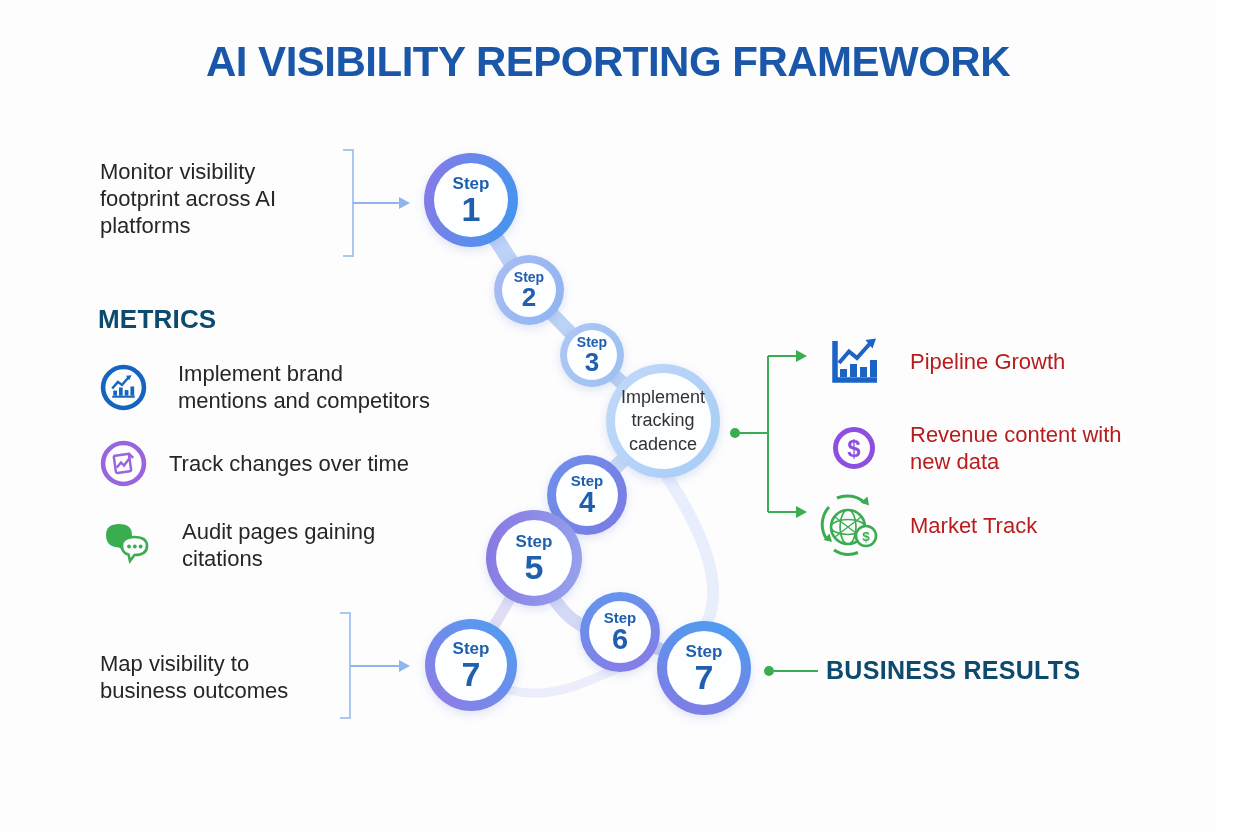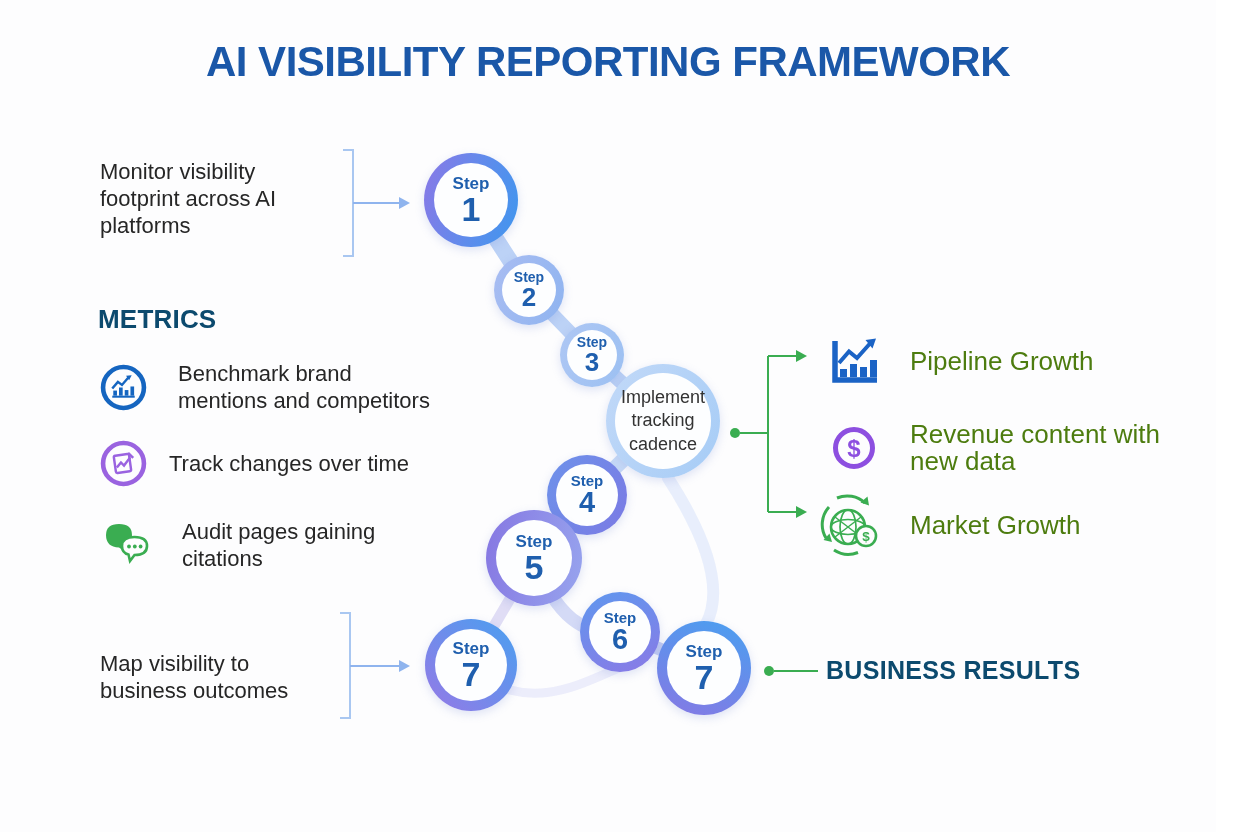--- a/index.html
+++ b/index.html
@@ -21,21 +21,21 @@
     position:absolute;left:98px;top:304px;font-size:26px;font-weight:800;color:#0c4a6e;z-index:1;letter-spacing:0.2px;
   }
   .metric-row{position:absolute;display:flex;align-items:center;z-index:1;}
   .metric-row .mlabel{font-size:22px;line-height:27px;color:#262626;white-space:pre-line;}
   .row1{left:100px;top:360px;gap:31px;}
   .row2{left:100px;top:440px;gap:22px;justify-content:center;}
   .row3{left:100px;top:518px;gap:28px;}
 
   
   .result-row{position:absolute;display:flex;align-items:center;z-index:1;}
-  .result-row .rlabel{font-size:26px;line-height:27px;color:#4d7c0f;white-space:pre-line;}
+  .result-row .rlabel{font-size:22px;line-height:27px;color:#b91c1c;white-space:pre-line;}
   .rrow1{left:826px;top:334px;gap:28px;}
   .rrow2{left:831px;top:421px;gap:33px;}
   .rrow3{left:812px;top:488px;gap:26px;}
   .business-results{
     position:absolute;left:826px;top:656px;font-size:25px;font-weight:800;color:#0c4a6e;z-index:1;letter-spacing:0.3px;
   }
 
   
   .node{position:absolute;border-radius:50%;z-index:2;box-shadow:0 3px 10px rgba(110,130,210,.22);}
   .node .inner{
@@ -109,21 +109,21 @@
     <svg width="47" height="47" viewBox="0 0 46 46">
       <circle cx="23" cy="23" r="20" stroke="#1565c0" stroke-width="4.5" fill="none"></circle>
       <line x1="12" y1="32" x2="34" y2="32" stroke="#1565c0" stroke-width="2"></line>
       <rect x="13" y="26" width="3.6" height="5" fill="#1565c0"></rect>
       <rect x="18.6" y="23" width="3.6" height="8" fill="#1565c0"></rect>
       <rect x="24.2" y="25.5" width="3.6" height="5.5" fill="#1565c0"></rect>
       <rect x="29.8" y="22" width="3.6" height="9" fill="#1565c0"></rect>
       <polyline points="12,24 17.5,17.5 21.5,20.5 28,13" stroke="#1565c0" stroke-width="2.4" fill="none"></polyline>
       <polygon points="25.5,11.5 31,11 28.5,16" fill="#1565c0"></polygon>
     </svg>
-    <div class="mlabel">Benchmark brand
+    <div class="mlabel">Implement brand
 mentions and competitors</div>
   </div>
 
   <div class="metric-row row2">
     <svg width="47" height="47" viewBox="0 0 46 46">
       <circle cx="23" cy="23" r="20" stroke="#9a63e0" stroke-width="4.5" fill="none"></circle>
       <rect x="14.5" y="14.5" width="15" height="17" rx="1.5" stroke="#9a63e0" stroke-width="2.4" fill="none" transform="rotate(-8 22 23)"></rect>
       <polyline points="16.5,27 20.5,22 23.5,25 29.5,17" stroke="#9a63e0" stroke-width="2.4" fill="none"></polyline>
       <line x1="27.5" y1="12.5" x2="32.5" y2="17.5" stroke="#9a63e0" stroke-width="2.4"></line>
     </svg>
@@ -231,18 +231,18 @@
       <line x1="23" y1="29" x2="49" y2="49" stroke="#3aad51" stroke-width="1.4"></line>
       <line x1="49" y1="29" x2="23" y2="49" stroke="#3aad51" stroke-width="1.4"></line>
       <path d="M14,50 A26,26 0 0 1 17,19" stroke="#3aad51" stroke-width="3" fill="none"></path>
       <polygon points="11.5,52 20,54 17.5,45.5" fill="#3aad51"></polygon>
       <path d="M25,10 A26,26 0 0 1 53,15" stroke="#3aad51" stroke-width="3" fill="none"></path>
       <polygon points="55.5,8.5 57,17.5 48.5,14.5" fill="#3aad51"></polygon>
       <path d="M22,62 A26,26 0 0 0 46,64.5" stroke="#3aad51" stroke-width="3" fill="none"></path>
       <circle cx="54" cy="48" r="10" fill="#fdfdfe" stroke="#3aad51" stroke-width="2.6"></circle>
       <text x="54" y="53" text-anchor="middle" font-size="13.5" font-weight="bold" fill="#3aad51" font-family="Liberation Sans, sans-serif">$</text>
     </svg>
-    <div class="rlabel">Market Growth</div>
+    <div class="rlabel">Market Track</div>
   </div>
 
   <div class="business-results">BUSINESS RESULTS</div>
 
 </div>
 
 </body></html>

